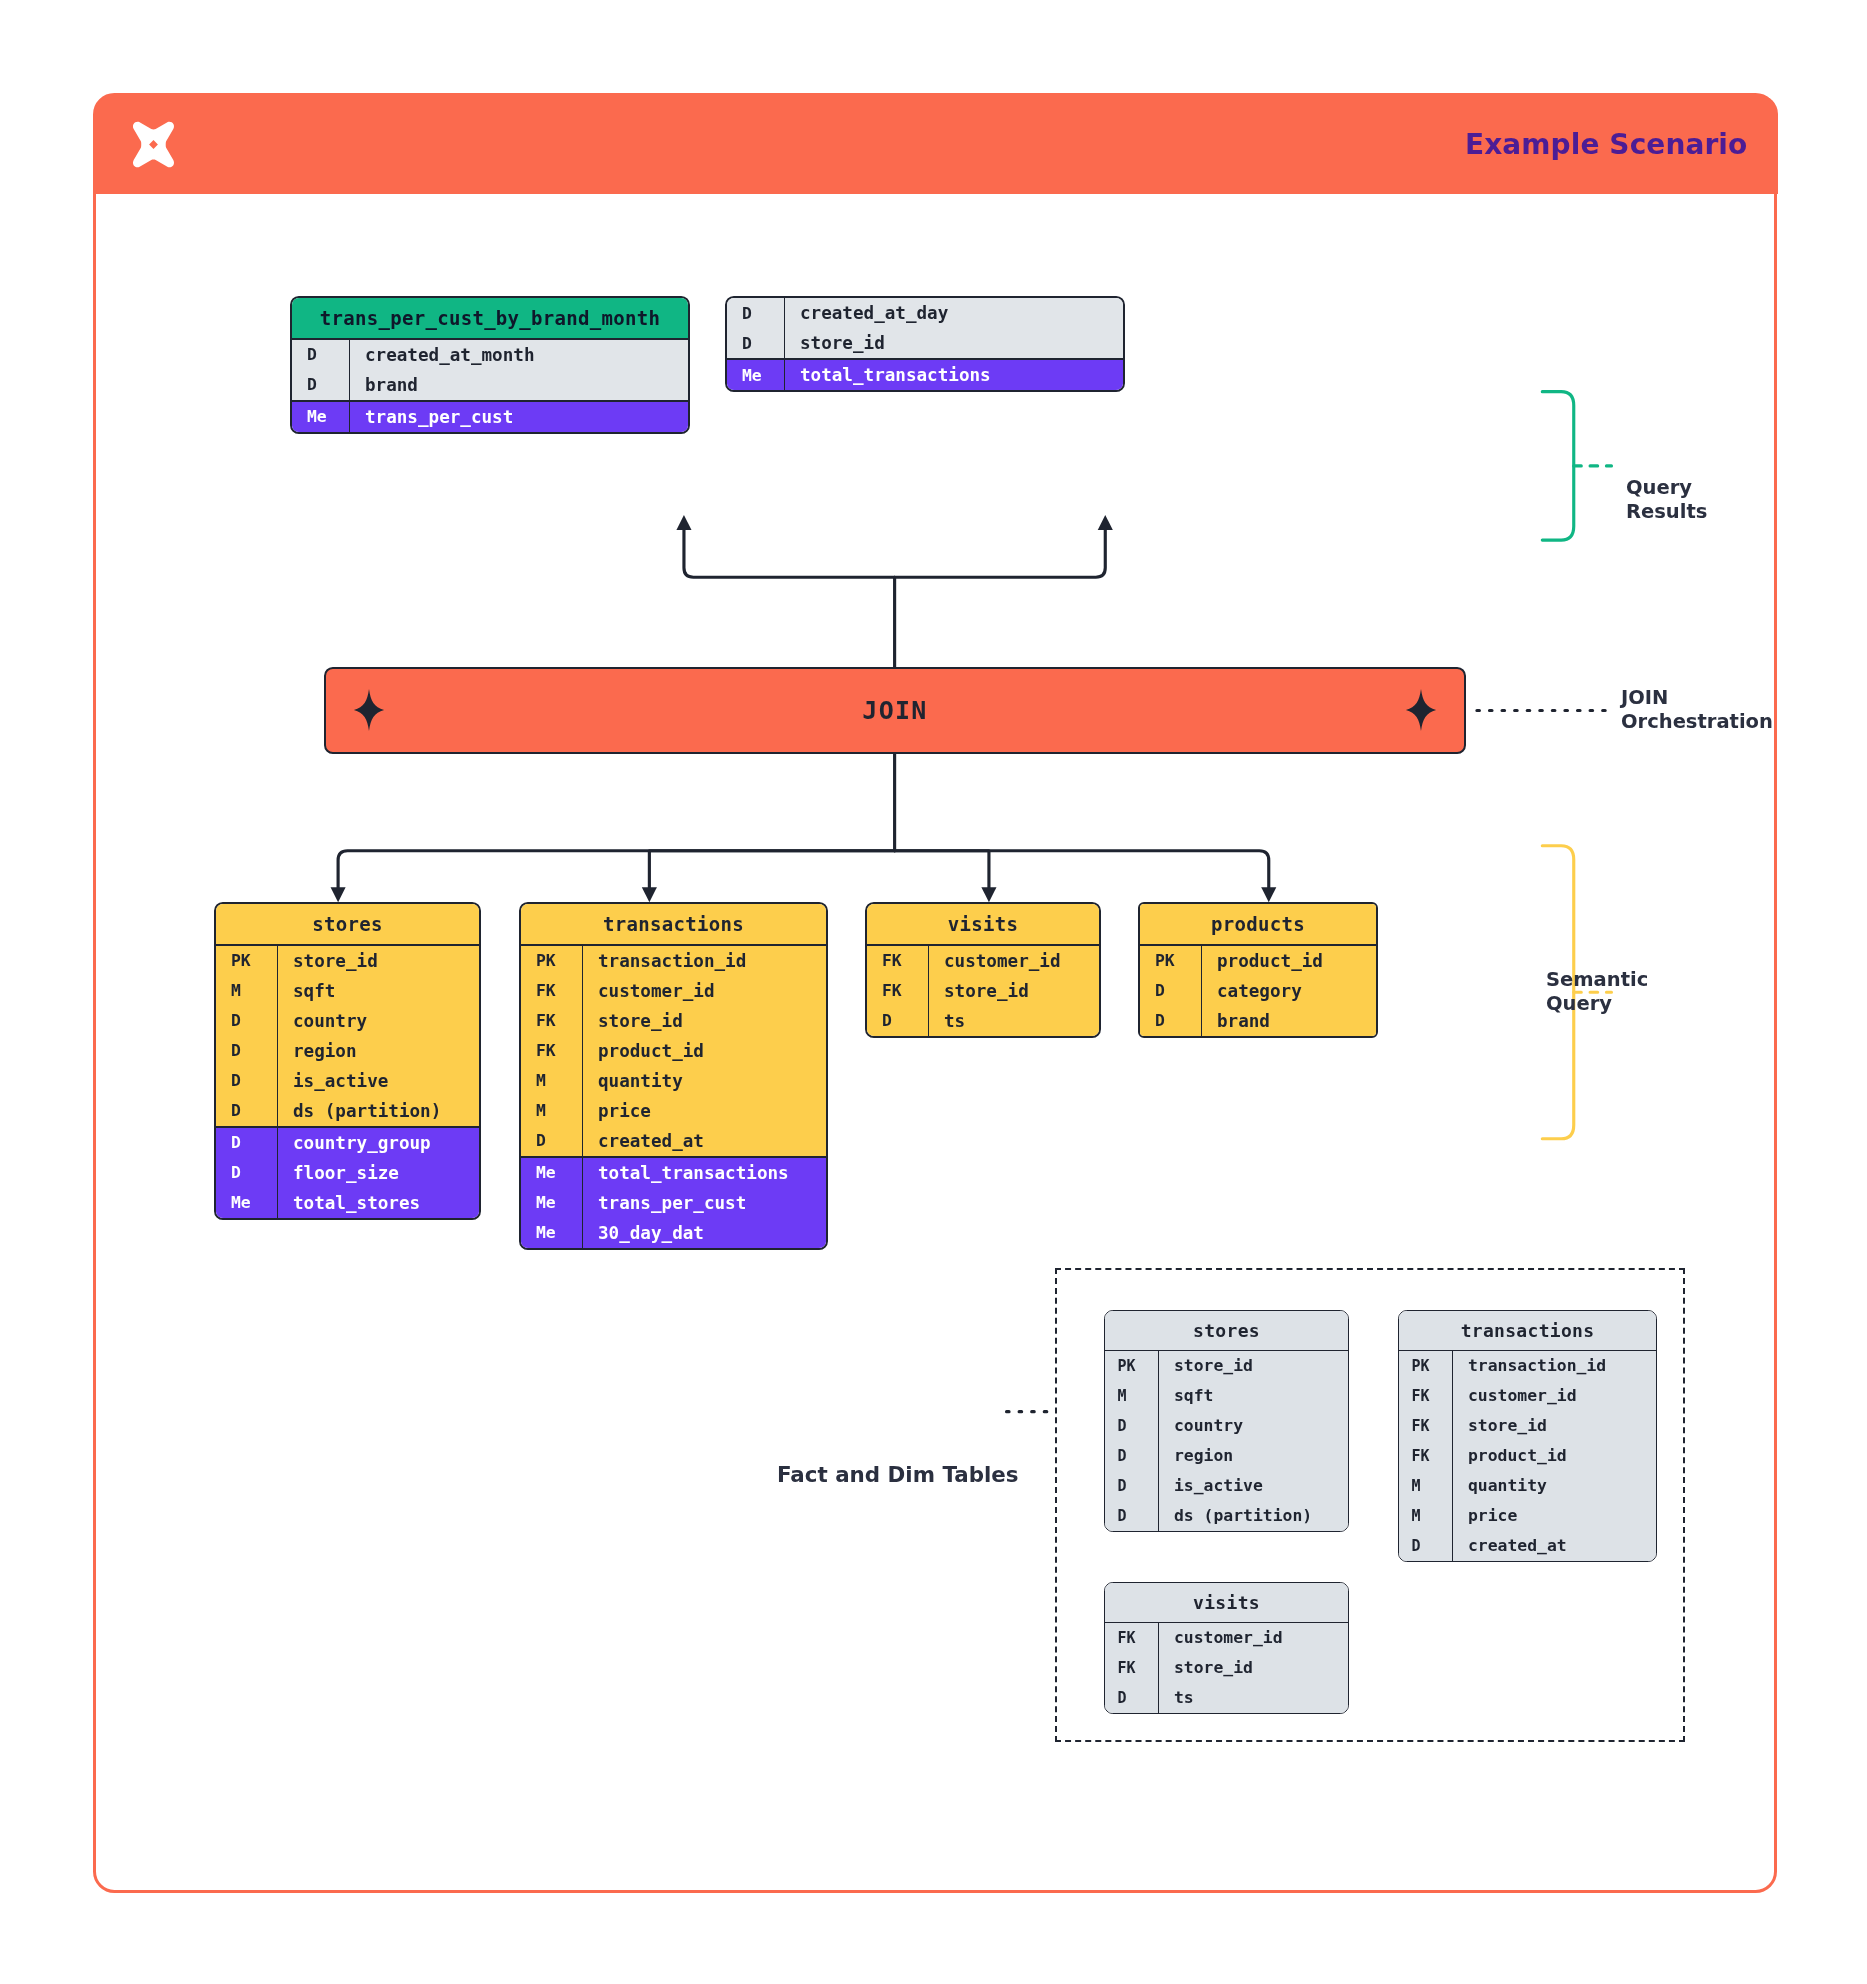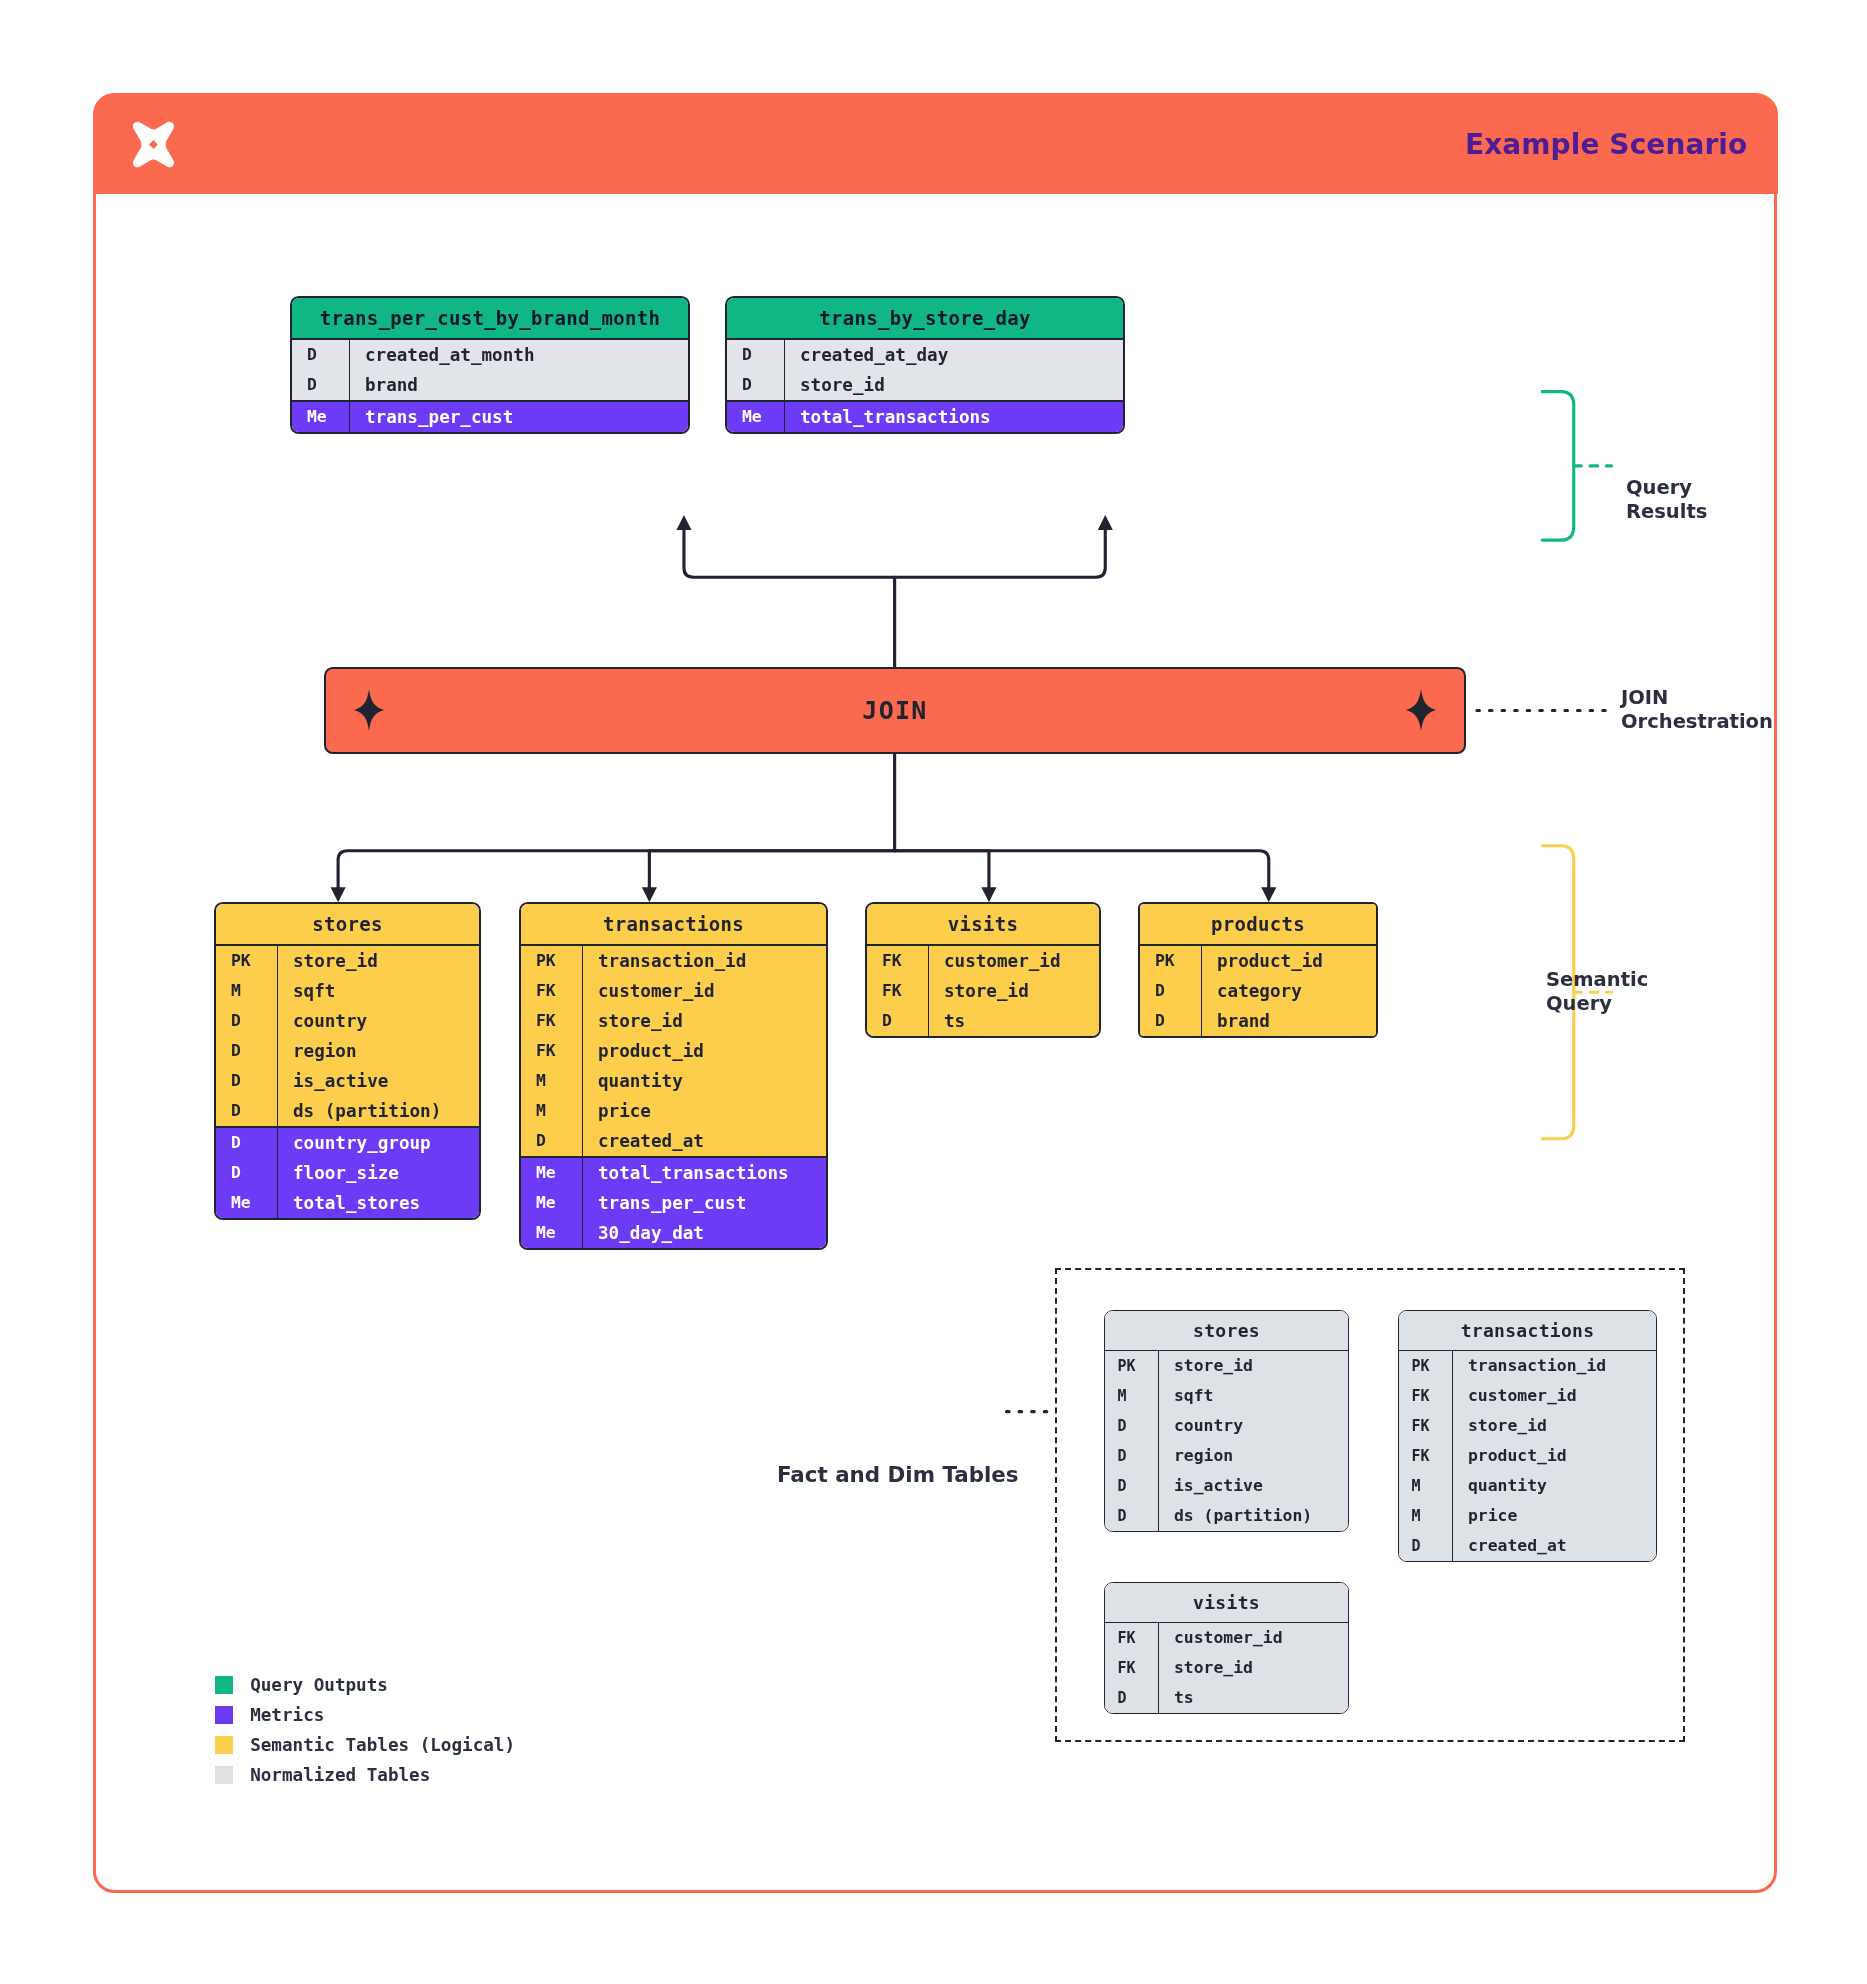--- a/index.html
+++ b/index.html
@@ -229,21 +229,20 @@
       </div>
       <div class="tbody metric-body sec-split">
         <div class="row">
           <span class="k" style="width:58px">Me</span>
           <span class="v">trans_per_cust</span>
         </div>
       </div>
     </div>
 
     <div class="tbl" style="left:629px; top:200px; width:400px;">
-      <div class="thead green-head">trans_by_store_day</div>
       <div class="tbody dim-body">
         <div class="row">
           <span class="k" style="width:58px">D</span>
           <span class="v">created_at_day</span>
         </div>
         <div class="row">
           <span class="k" style="width:58px">D</span>
           <span class="v">store_id</span>
         </div>
       </div>
@@ -489,34 +488,16 @@
             <span class="k" style="width:54px;font-size:15px;padding-left:12.6px">FK</span>
             <span class="v" style="font-size:16.4px">store_id</span>
           </div>
         <div class="row">
             <span class="k" style="width:54px;font-size:15px;padding-left:12.6px">D</span>
             <span class="v" style="font-size:16.4px">ts</span>
           </div>
       </div>
     </div>
 
-    <div class="legend">
-      <div class="legend-row">
-        <span class="swatch" style="background:#10B684"></span>
-        <span class="legend-text">Query Outputs</span>
-      </div>
-      <div class="legend-row">
-        <span class="swatch" style="background:#6D3BF5"></span>
-        <span class="legend-text">Metrics</span>
-      </div>
-      <div class="legend-row">
-        <span class="swatch" style="background:#FDCE4C"></span>
-        <span class="legend-text">Semantic Tables (Logical)</span>
-      </div>
-      <div class="legend-row">
-        <span class="swatch" style="background:#DDE2E7"></span>
-        <span class="legend-text">Normalized Tables</span>
-      </div>
-    </div>
 
   </div>
 </div>
 
 
 </body></html>

